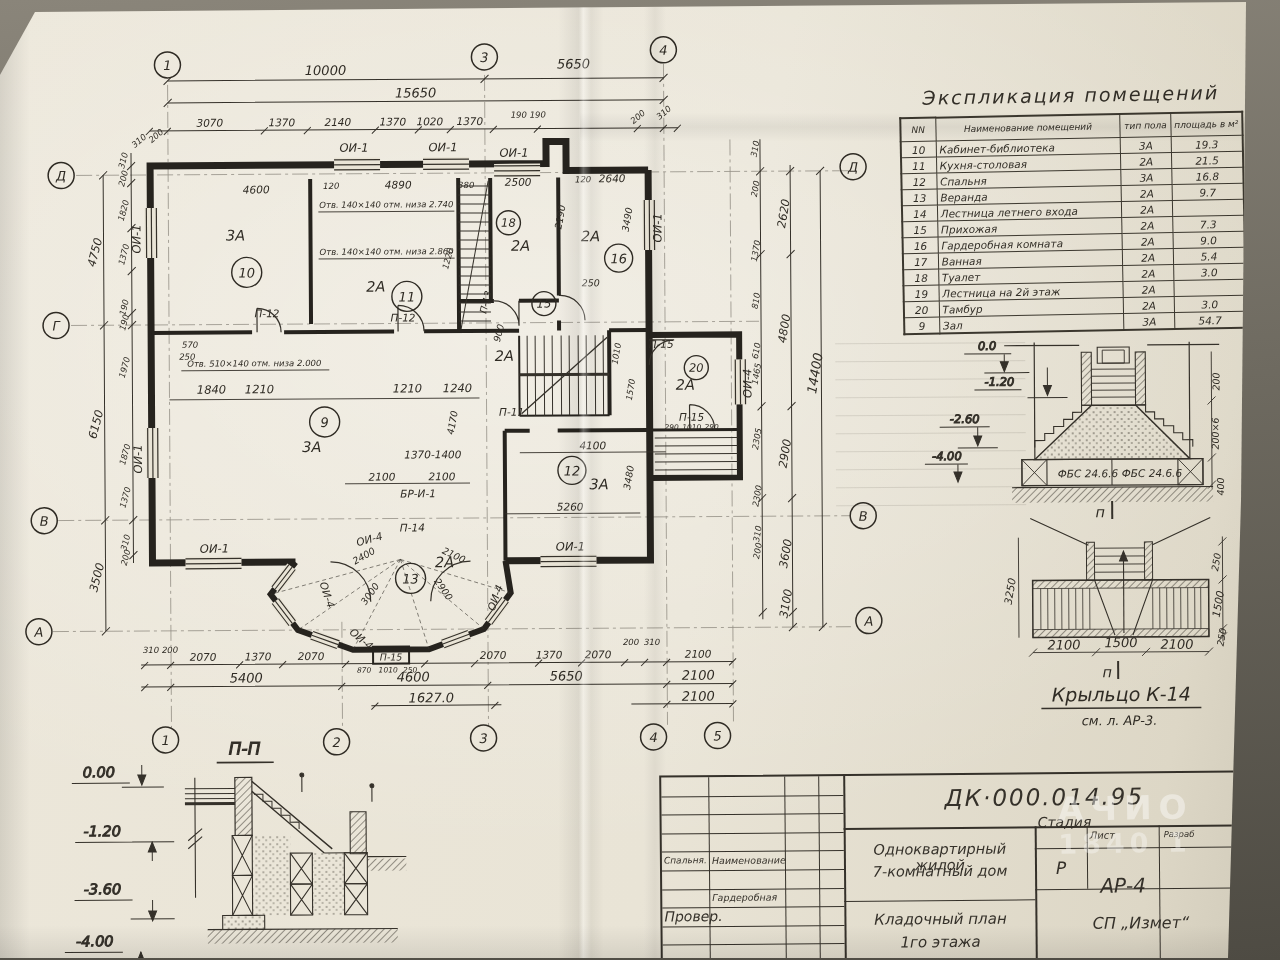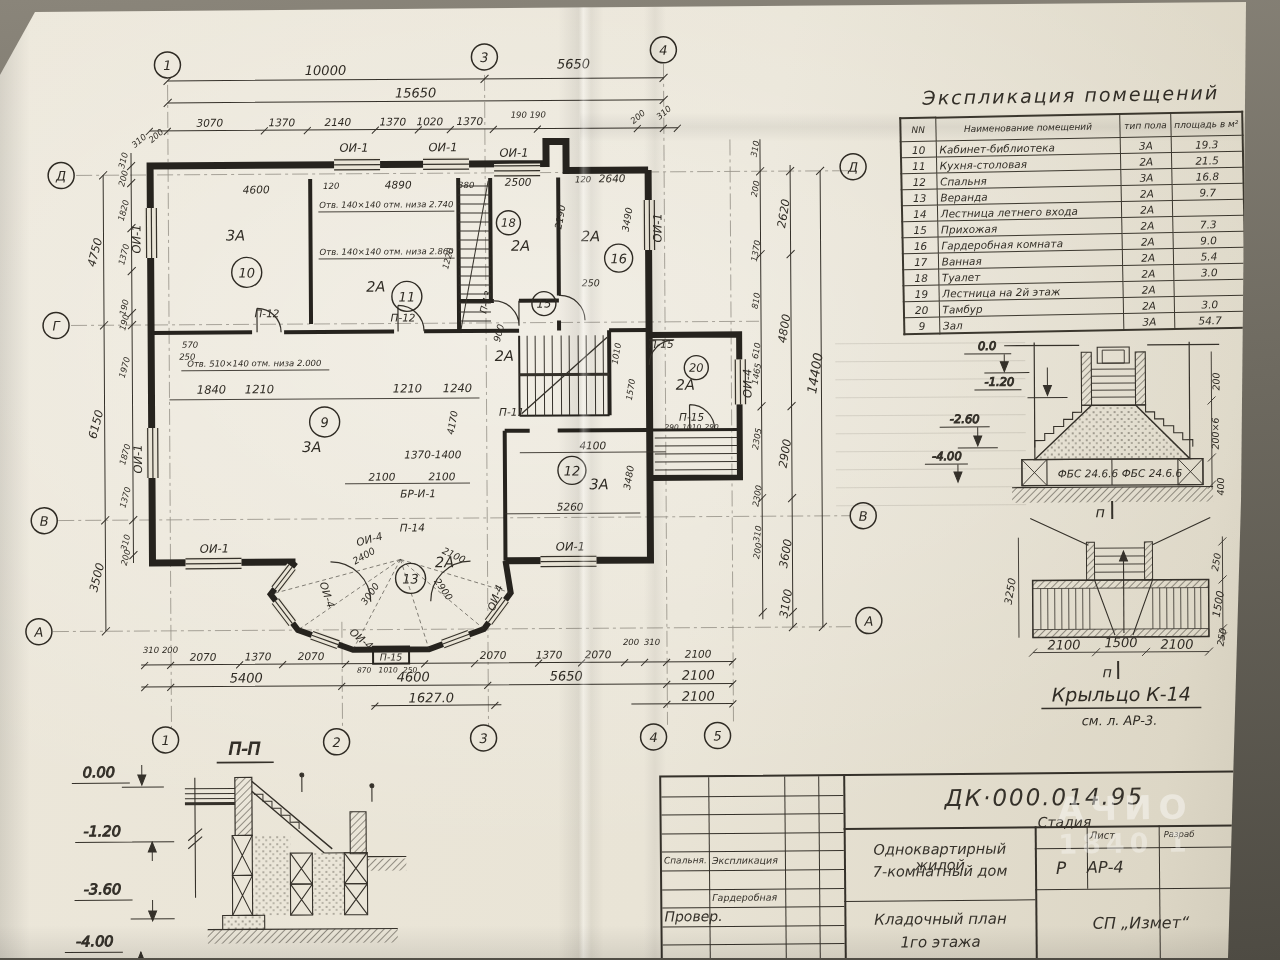--- a/index.html
+++ b/index.html
@@ -615,36 +615,36 @@
       <div class="hl" style="top:18.6px;right:402px"></div>
       <div class="hl" style="top:37.2px;right:402px"></div>
       <div class="hl" style="top:55.8px;right:402px"></div>
       <div class="hl" style="top:74.4px;right:402px"></div>
       <div class="hl" style="top:93px;right:402px"></div>
       <div class="hl" style="top:111.6px;right:402px"></div>
       <div class="hl" style="top:130.2px;right:402px"></div>
       <div class="hl" style="top:148.8px;right:402px"></div>
       <div class="hl" style="top:167.4px;right:402px"></div>
       <div class="abs tb-txt" style="left:2px;top:78px;font-size:9px">Спальня.</div>
-      <div class="abs tb-txt" style="left:50px;top:78px;font-size:9.5px">Экспликация</div>
+      <div class="abs tb-txt" style="left:50px;top:78px;font-size:9.5px">Наименование</div>
       <div class="abs tb-txt" style="left:2px;top:131px;font-size:14px">Провер.</div>
       <div class="abs tb-txt" style="left:50px;top:115px;font-size:9.5px">Гардеробная</div>
       <div class="abs tb-txt" style="left:182px;top:10px;width:402px;text-align:center;font-size:23px;letter-spacing:2px">ДК·000.014.95</div>
       <div class="hl" style="top:52px;left:182px;right:0;border-top-width:2px"></div>
       <div class="abs tb-txt" style="left:192px;top:66px;width:172px;text-align:center;font-size:14.5px">Одноквартирный жилой</div>
       <div class="abs tb-txt" style="left:192px;top:88px;width:172px;text-align:center;font-size:14.5px">7-комнатный дом</div>
       <div class="vl" style="left:373px;top:52px;border-left-width:2px;height:134px"></div>
       <div class="hl" style="top:74px;left:373px;right:0"></div>
       <div class="abs tb-txt" style="left:376px;top:40px;font-size:14px">Стадия</div>
       <div class="abs tb-txt" style="left:428px;top:56px;font-size:10px">Лист</div>
       <div class="abs tb-txt" style="left:502px;top:56px;font-size:8.5px">Разраб</div>
       <div class="vl" style="left:425px;top:52px;height:63px"></div>
       <div class="vl" style="left:497px;top:52px;height:134px"></div>
       <div class="abs tb-txt" style="left:373px;top:84px;width:52px;text-align:center;font-size:17px">Р</div>
-      <div class="abs tb-txt" style="left:425px;top:84px;width:72px;font-size:16px">АР-4</div>
+      <div class="abs tb-txt" style="left:425px;top:100px;width:72px;text-align:center;font-size:20px">АР-4</div>
       <div class="hl" style="top:115px;left:373px;right:0"></div>
       <div class="hl" style="top:125px;left:182px;width:191px"></div>
       <div class="abs tb-txt" style="left:192px;top:135px;width:172px;text-align:center;font-size:15px">Кладочный план</div>
       <div class="abs tb-txt" style="left:192px;top:158px;width:172px;text-align:center;font-size:15px">1го этажа</div>
       <div class="abs tb-txt" style="left:373px;top:140px;width:211px;text-align:center;font-size:16px">СП „Измет“</div>
     </div>
 
     <div class="wmark">
       <div class="w1">АЧИО</div>
       <div class="w2">1840 1</div>

